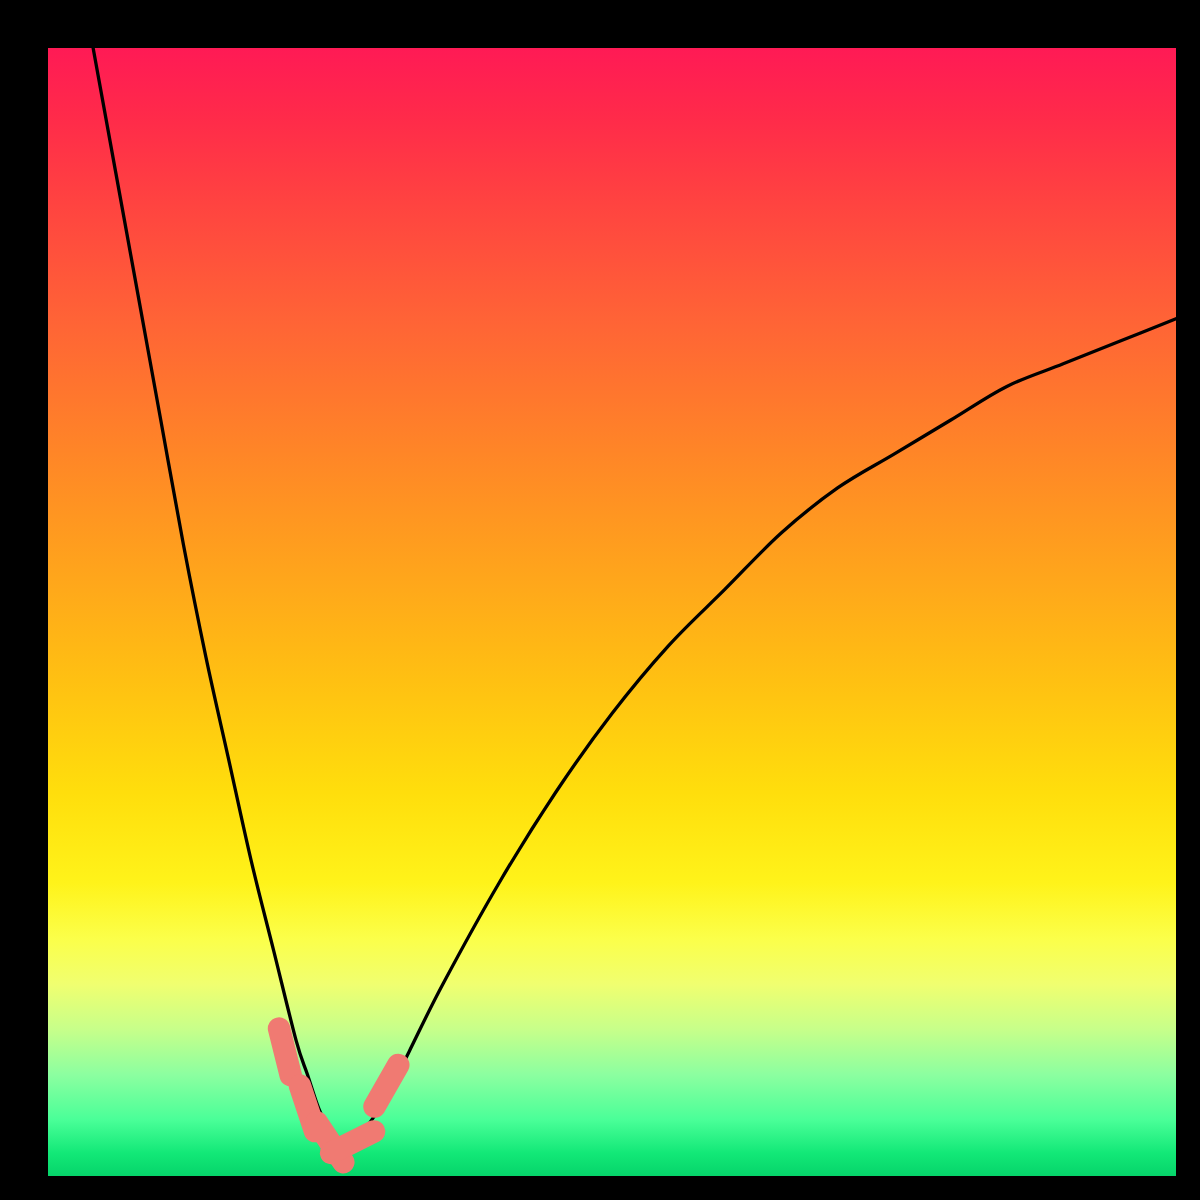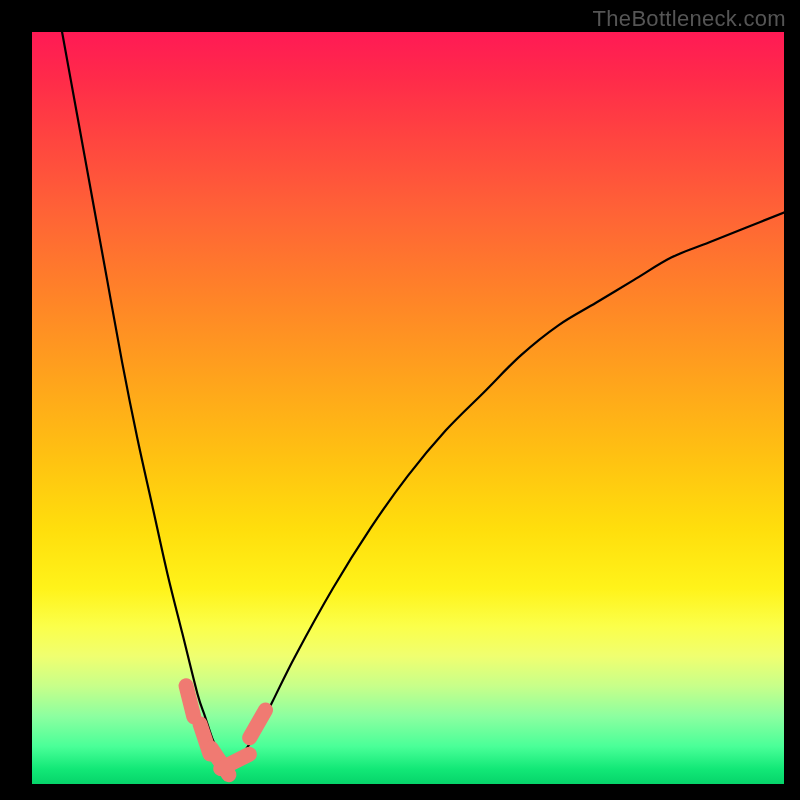--- a/index.html
+++ b/index.html
@@ -70,21 +70,20 @@
     inset: 0;
     width: 100%;
     height: 100%;
     z-index: 3;
   }
 </style>
 </head>
 <body>
 
 <div class="frame">
-  <div class="watermark">TheBottleneck.com</div>
 
   <div class="plot">
     <div class="gradient"></div>
 
     <svg class="curves" viewBox="0 0 752 752" preserveAspectRatio="none">
       <path id="curve-path" fill="none" stroke="#000" stroke-width="2.2" stroke-linecap="round" stroke-linejoin="round" d="M 30.08 0.00 C 32.59 13.79, 40.11 55.15, 45.12 82.72 C 50.13 110.29, 55.15 137.87, 60.16 165.44 C 65.17 193.01, 70.19 220.59, 75.20 248.16 C 80.21 275.73, 85.23 304.56, 90.24 330.88 C 95.25 357.20, 100.27 382.27, 105.28 406.08 C 110.29 429.89, 115.31 451.20, 120.32 473.76 C 125.33 496.32, 130.35 520.13, 135.36 541.44 C 140.37 562.75, 145.39 581.55, 150.40 601.60 C 155.41 621.65, 161.68 647.97, 165.44 661.76 C 169.20 675.55, 170.45 676.80, 172.96 684.32 C 175.47 691.84, 177.97 700.61, 180.48 706.88 C 182.99 713.15, 185.49 718.16, 188.00 721.92 C 190.51 725.68, 193.01 728.19, 195.52 729.44 C 198.03 730.69, 200.53 730.69, 203.04 729.44 C 205.55 728.19, 206.80 726.93, 210.56 721.92 C 214.32 716.91, 220.59 708.13, 225.60 699.36 C 230.61 690.59, 234.37 681.81, 240.64 669.28 C 246.91 656.75, 253.17 642.96, 263.20 624.16 C 273.23 605.36, 288.27 577.79, 300.80 556.48 C 313.33 535.17, 325.87 515.12, 338.40 496.32 C 350.93 477.52, 363.47 459.97, 376.00 443.68 C 388.53 427.39, 401.07 412.35, 413.60 398.56 C 426.13 384.77, 438.67 373.49, 451.20 360.96 C 463.73 348.43, 476.27 334.64, 488.80 323.36 C 501.33 312.08, 513.87 302.05, 526.40 293.28 C 538.93 284.51, 551.47 278.24, 564.00 270.72 C 576.53 263.20, 589.07 255.68, 601.60 248.16 C 614.13 240.64, 626.67 231.87, 639.20 225.60 C 651.73 219.33, 664.27 215.57, 676.80 210.56 C 689.33 205.55, 701.87 200.53, 714.40 195.52 C 726.93 190.51, 745.73 182.99, 752.00 180.48"></path>
     </svg>
 
     <svg class="markers" viewBox="0 0 752 752" preserveAspectRatio="none">
       <g id="marker-group">

